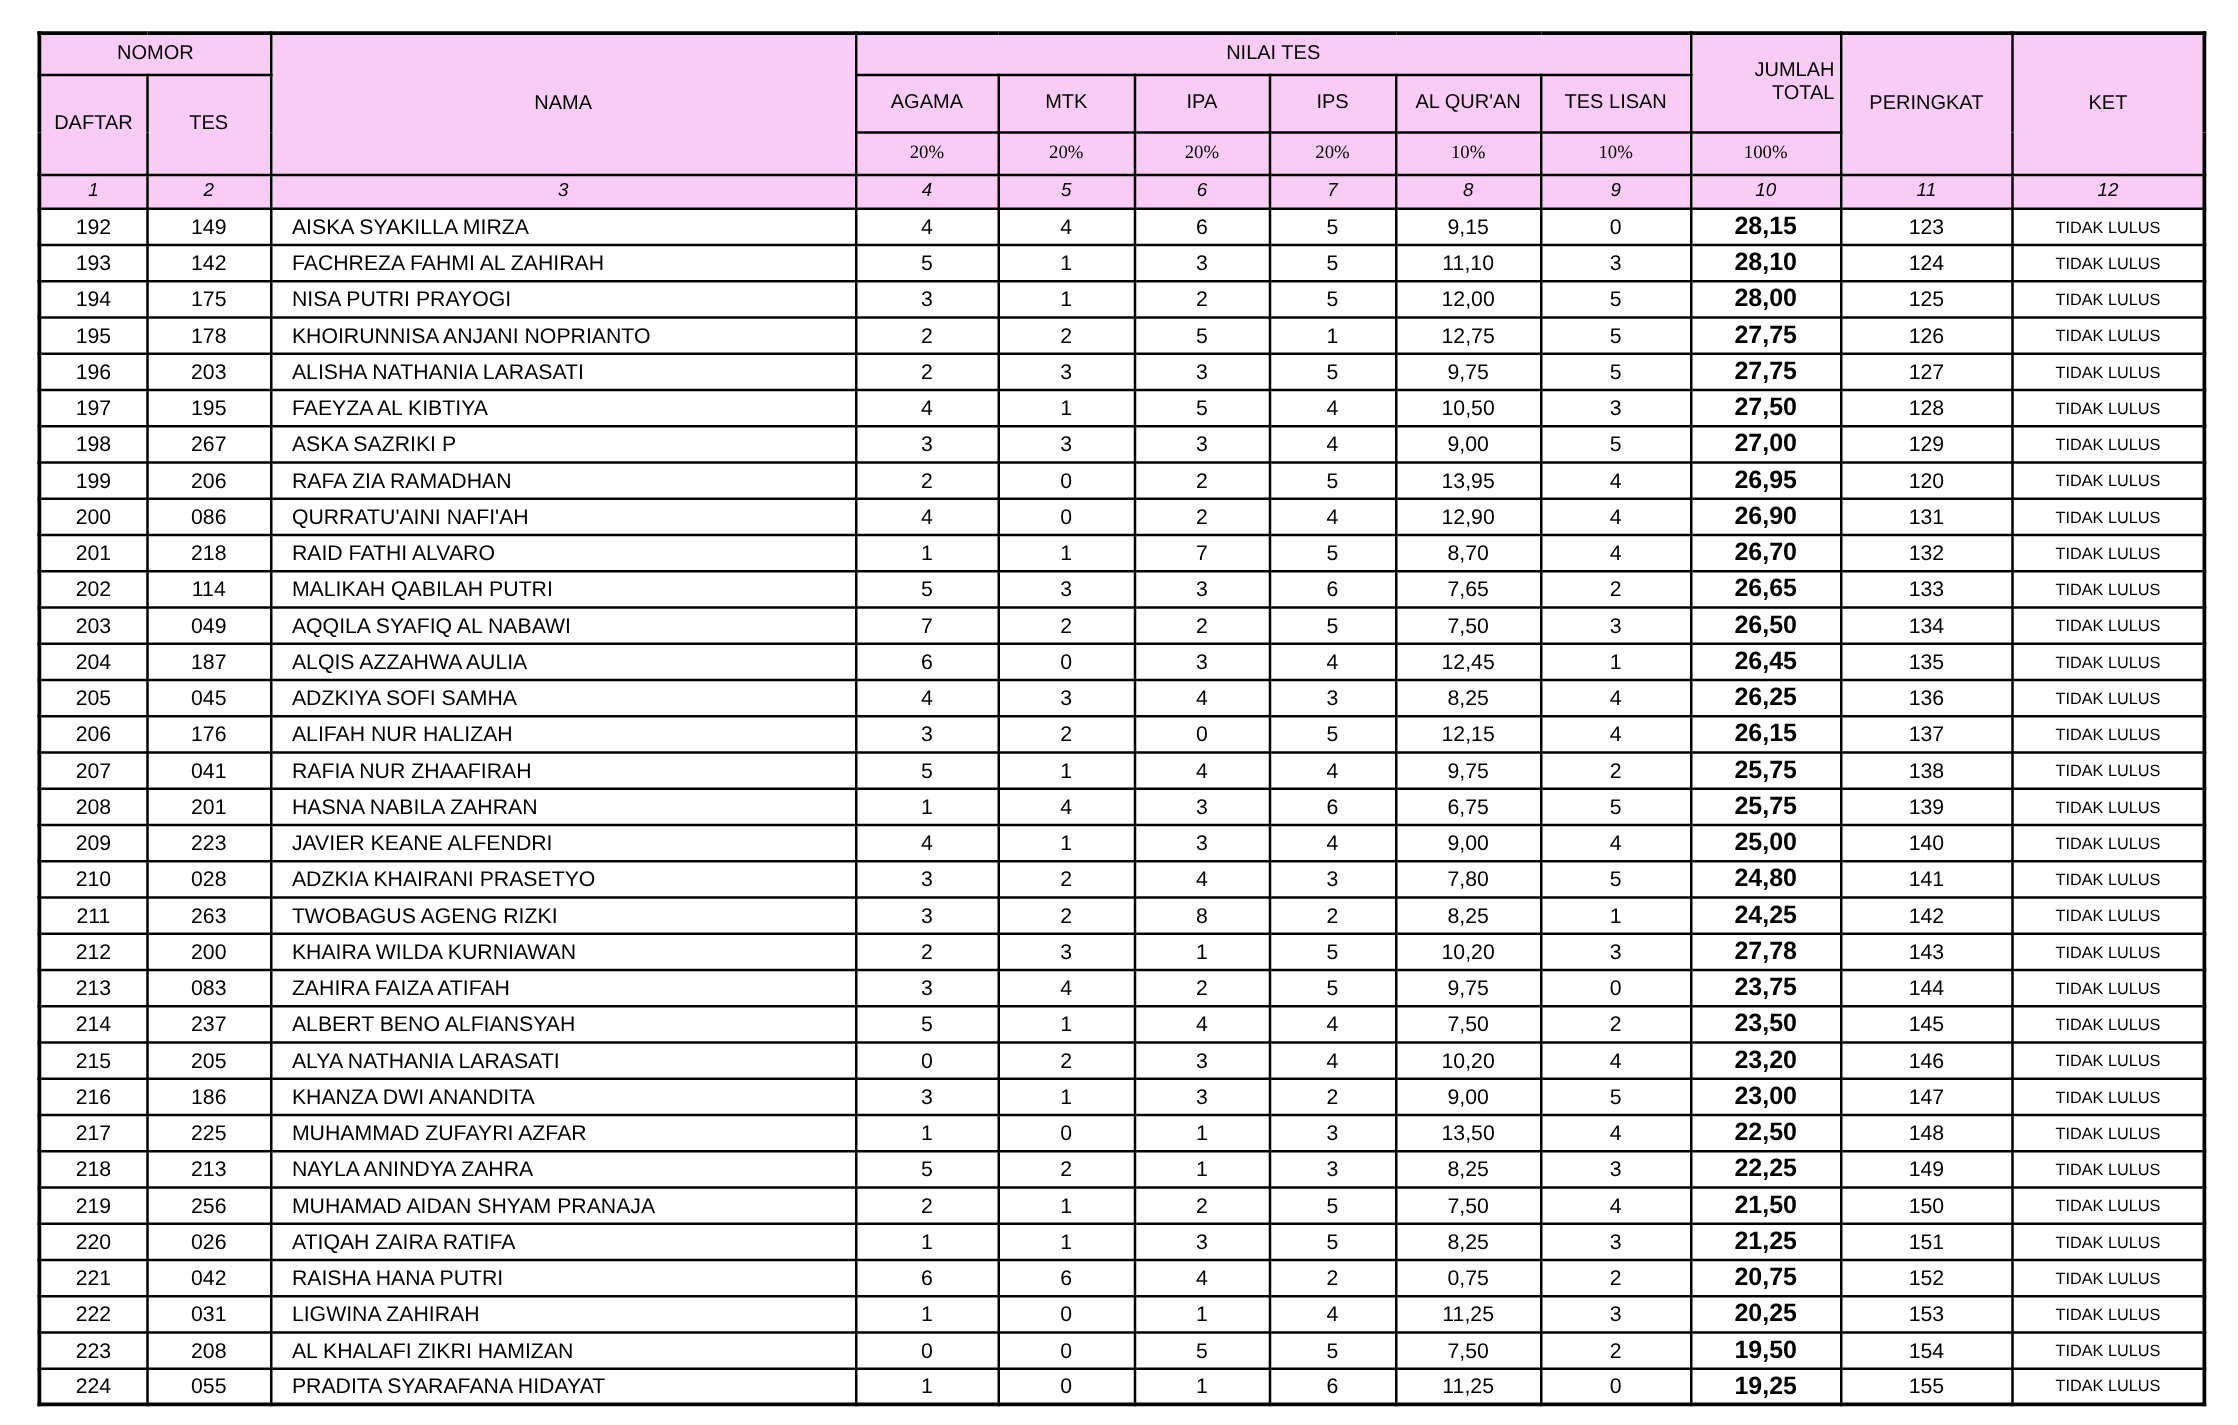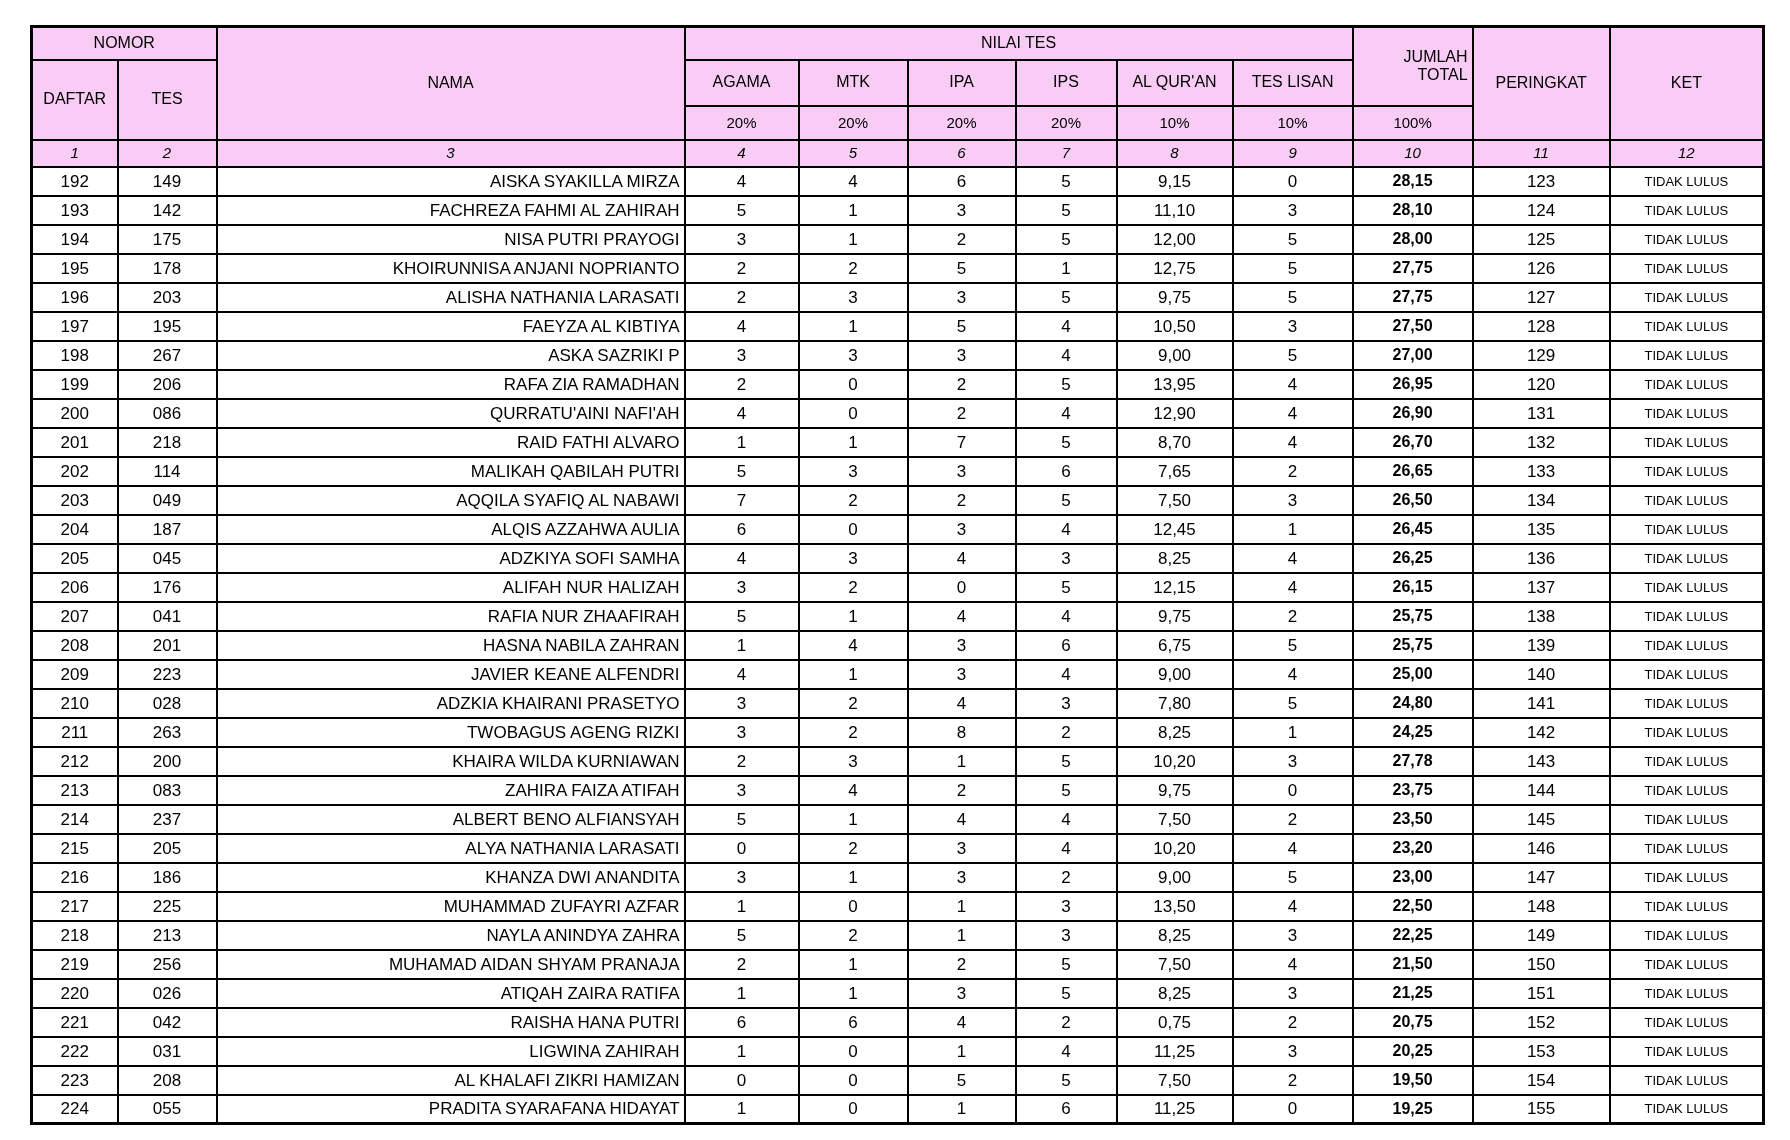--- a/index.html
+++ b/index.html
@@ -39,33 +39,33 @@
     line-height: 1.15;
   }
   tr.h-row1 { height: 33px; }
   tr.h-row2 { height: 46px; }
   tr.h-row3 { height: 34px; }
   tr.h-rownum { height: 27px; }
   tr.h-rownum th {
     font-style: italic;
     font-size: 15px;
   }
-  tr.h-row3 th { font-size: 15px; }
+  tr.h-row3 th { font-size: 15px; font-family: Liberation Serif, serif; }
   .results tbody td {
     background: var(--row-bg);
     text-align: center;
     font-size: 17px;
     height: 29px;
     line-height: 1;
   }
   .results tbody td.c-nama {
-    text-align: right;
-    padding-left: 6px;
-  }
-  .results tbody td.c-total { font-weight: bold; font-size: 16px; }
+    text-align: left;
+    padding-left: 16px;
+  }
+  .results tbody td.c-total { font-weight: bold; font-size: 20px; }
   .results tbody td.c-ket { font-size: 13px; }
   .jumlah-line { display: block; text-align: right; }
 </style>
 </head>
 <body>
 
 <div class="page">
   <table class="results">
     <colgroup>
       <col style="width:86px">

